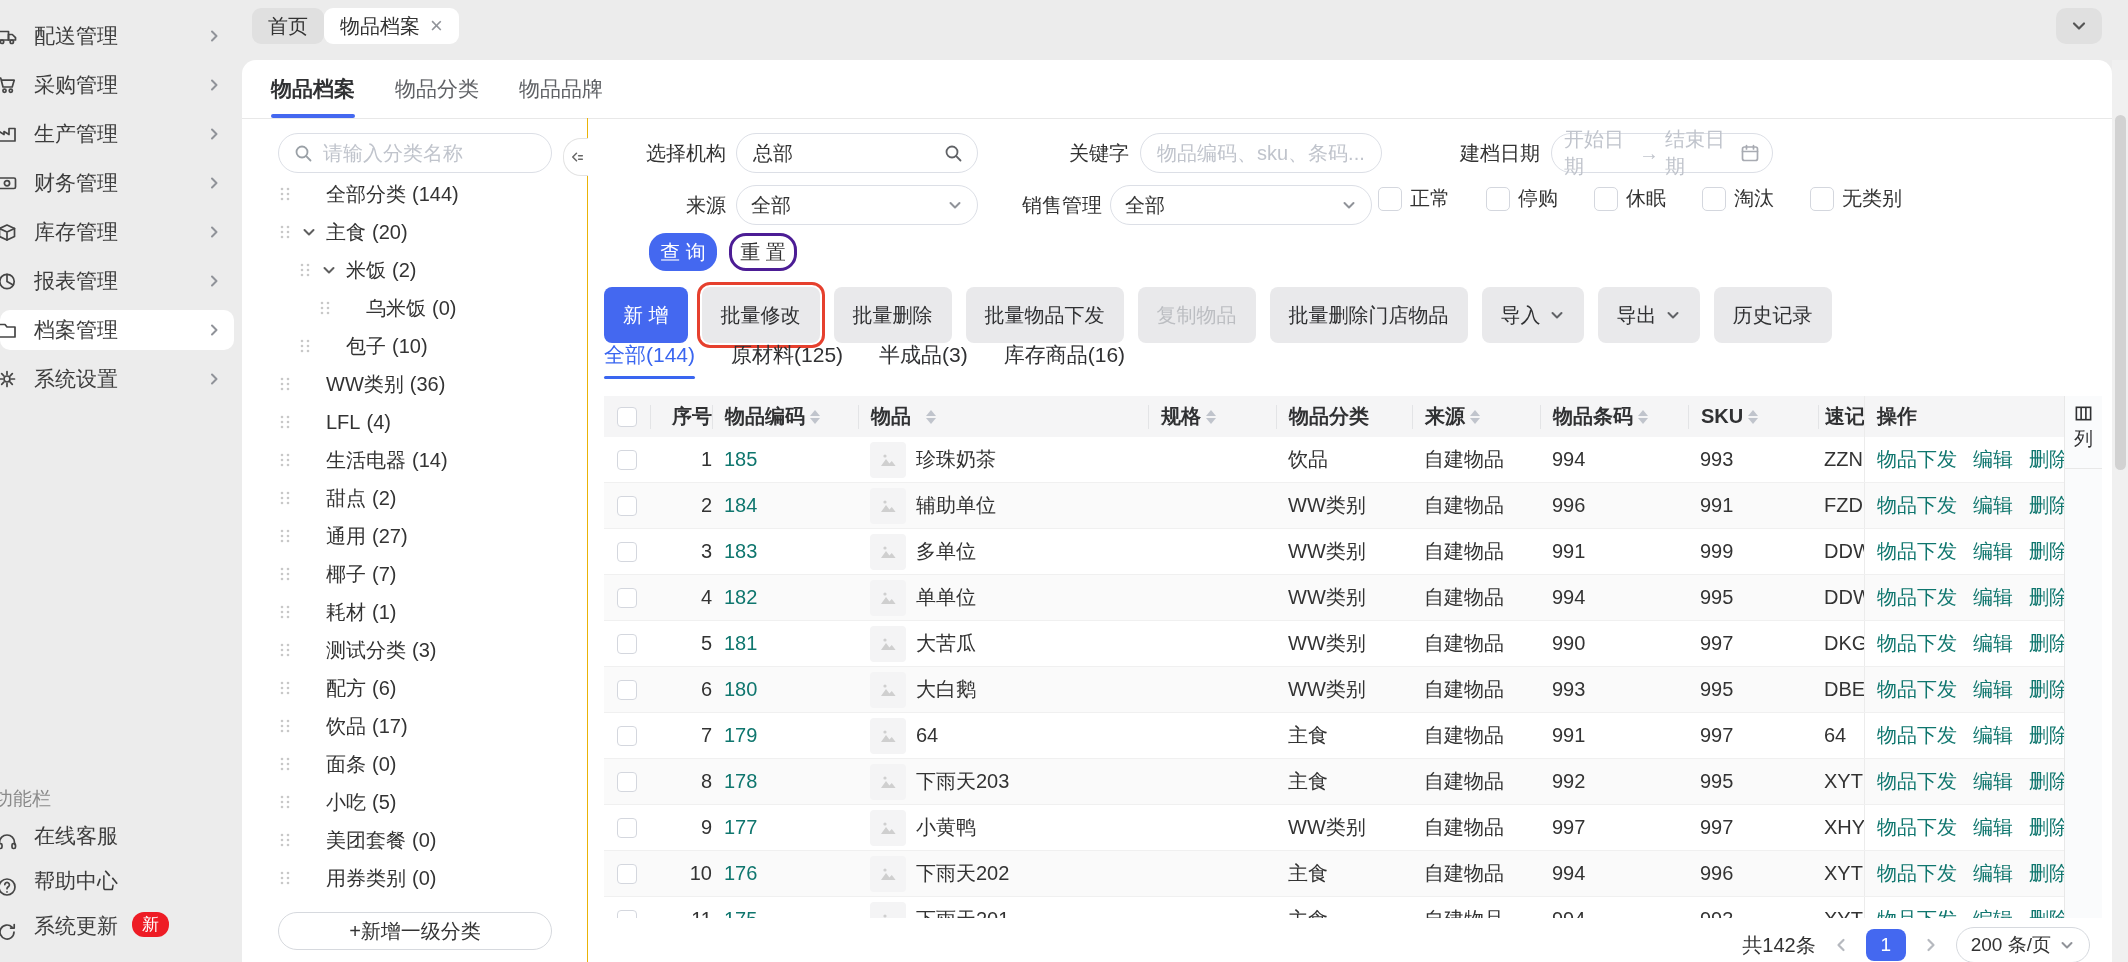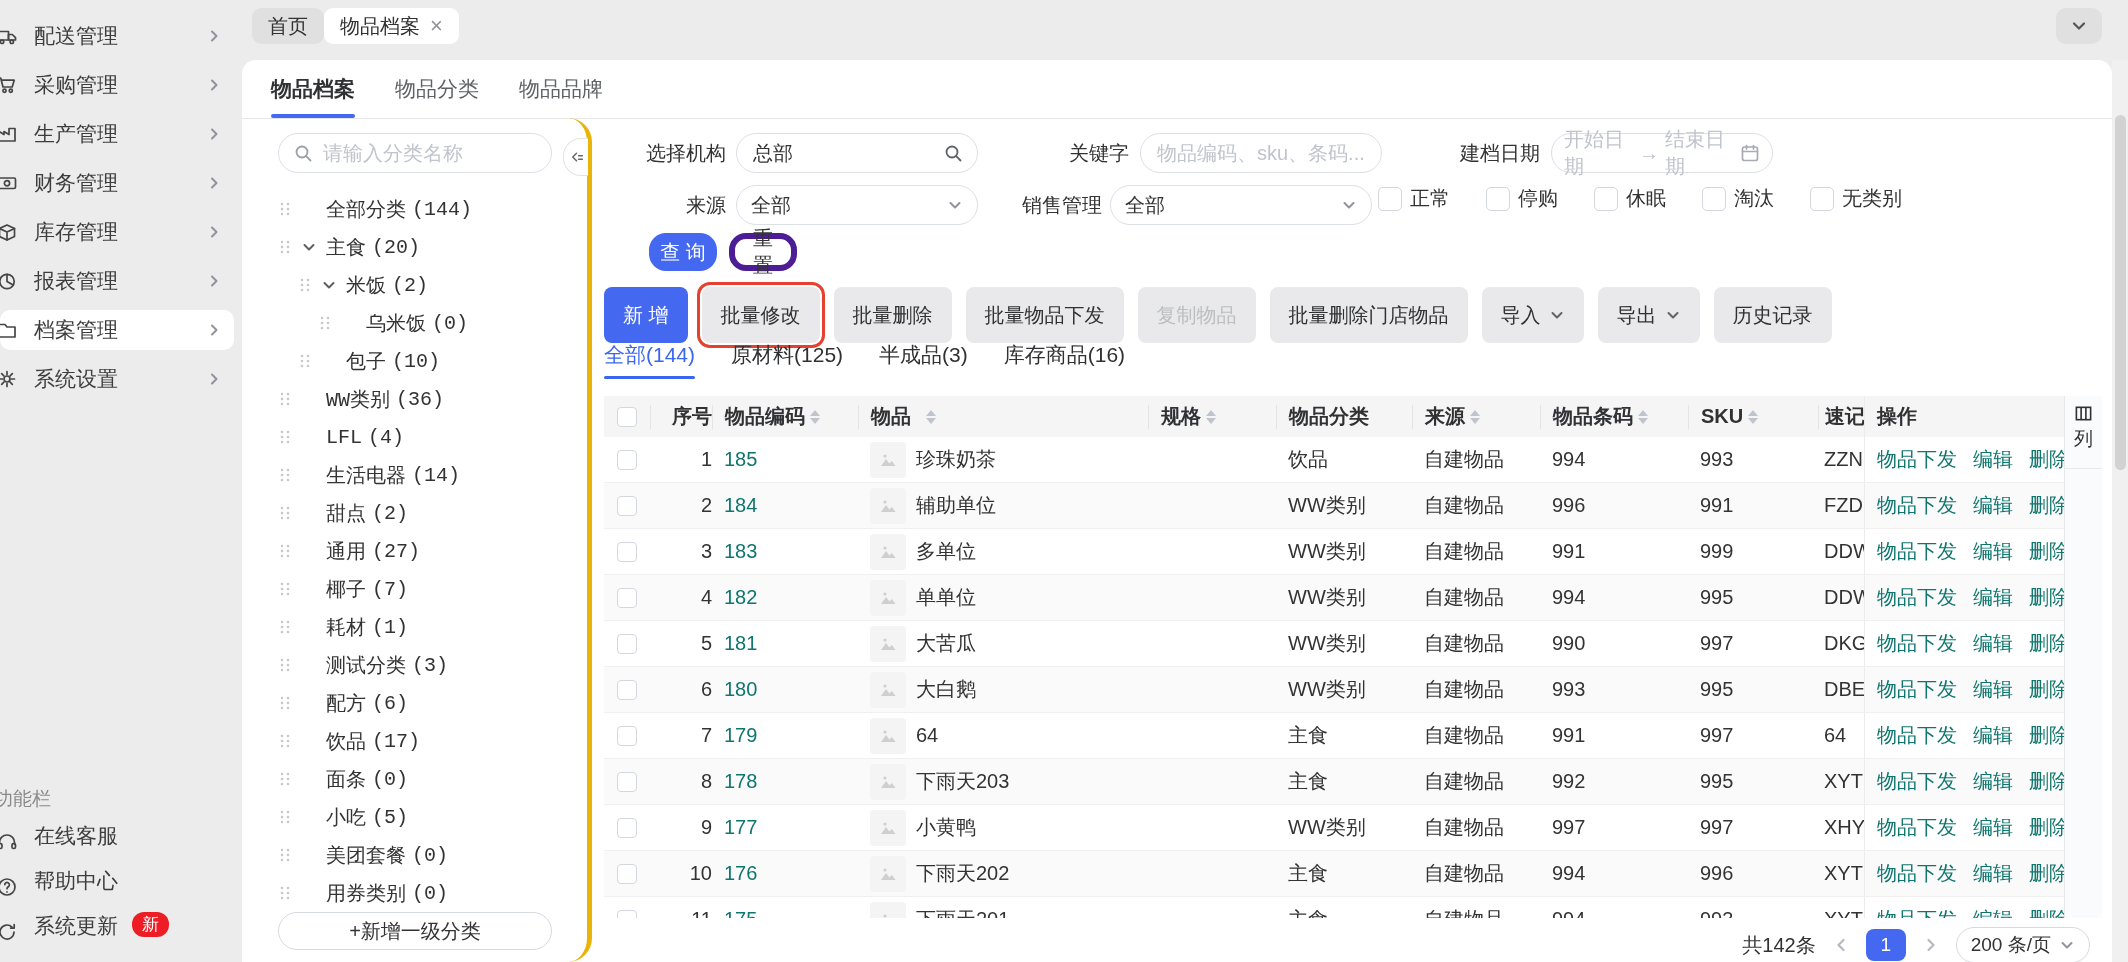--- a/index.html
+++ b/index.html
@@ -33,30 +33,30 @@
 
   
   .card{position:absolute;left:242px;top:60px;width:1870px;height:902px;background:#fff;border-radius:14px 14px 0 0;}
   .page-tabs{position:absolute;left:0;top:0;right:0;height:58px;border-bottom:1px solid #e8e8e8;
              display:flex;align-items:center;padding-left:29px;gap:40px;}
   .ptab{position:relative;height:58px;display:flex;align-items:center;color:#606266;font-size:21px;cursor:pointer;}
   .ptab.active{color:#303133;font-weight:bold;}
   .ptab.active::after{content:"";position:absolute;left:0;right:0;bottom:0;height:4px;background:#4468f0;border-radius:3px;}
 
   
-  .tree-panel{position:absolute;left:0;top:58px;bottom:0;width:345px;border-right:5px solid #eab308;border-radius:24px;}
+  .tree-panel{position:absolute;left:0;top:58px;bottom:0;width:345px;border-right:1px solid #eab308;}
   .tree-search{position:absolute;left:36px;top:15px;width:274px;height:40px;border:1px solid #dcdfe6;border-radius:20px;
                display:flex;align-items:center;padding:0 14px;gap:8px;box-sizing:border-box;background:#fff;}
   .tree-search input{border:none;outline:none;flex:1;font-size:20px;font-family:inherit;color:#333;min-width:0;background:transparent;}
   .tree-search input::placeholder{color:#c0c4cc;}
   .mag svg{width:20px;height:20px;stroke:#9aa0a6;fill:none;stroke-width:1.8;stroke-linecap:round;}
   .tree-collapse{position:absolute;right:-1px;top:20px;width:24px;height:36px;background:#fff;border:1px solid #e3e3e3;border-right:none;
                  border-radius:18px 0 0 18px;display:flex;align-items:center;justify-content:center;cursor:pointer;}
   .tree-collapse svg{width:15px;height:15px;stroke:#666;fill:none;stroke-width:1.8;stroke-linecap:round;stroke-linejoin:round;}
-  .tree-list{position:absolute;left:0;top:72px;right:1px;height:722px;overflow:hidden;font-family:Liberation Mono, monospace;}
+  .tree-list{position:absolute;left:0;top:57px;right:1px;height:722px;overflow:hidden;}
   .tree-item{height:38px;display:flex;align-items:center;gap:6px;cursor:pointer;}
   .tree-item.lv0{padding-left:36px;} .tree-item.lv1{padding-left:56px;} .tree-item.lv2{padding-left:76px;}
   .handle svg{width:14px;height:18px;}
   .chev-slot{width:22px;display:flex;justify-content:center;}
   .chev-slot svg{width:16px;height:16px;stroke:#5f5f5f;fill:none;stroke-width:2;stroke-linecap:round;stroke-linejoin:round;}
   .t-label,.t-count{color:#333;font-size:20px;white-space:nowrap;}
   .tree-add{position:absolute;left:36px;top:794px;width:274px;height:38px;border:1px solid #d6d9de;border-radius:19px;
             display:flex;align-items:center;justify-content:center;color:#333;font-size:20px;background:#fff;cursor:pointer;box-sizing:border-box;}
 
   
@@ -68,21 +68,21 @@
   .fbox .val{flex:1;color:#333;}
   .sel-chev svg{width:16px;height:16px;stroke:#909399;fill:none;stroke-width:2;stroke-linecap:round;stroke-linejoin:round;}
   .date-txt{color:#c0c4cc;}
   .cal svg{width:20px;height:20px;stroke:#a8abb2;fill:none;stroke-width:1.7;stroke-linecap:round;}
   .ckgroup{position:absolute;left:1136px;top:125px;height:40px;display:flex;align-items:flex-start;gap:36px;}
   .ck{display:flex;align-items:center;gap:8px;cursor:pointer;}
   .cbx{width:24px;height:24px;border:1px solid #d4d7de;border-radius:5px;background:#fff;box-sizing:border-box;}
 
   .btn{border:none;border-radius:17px;font-size:20px;font-family:inherit;cursor:pointer;display:flex;align-items:center;justify-content:center;gap:8px;}
   .q-btn{position:absolute;left:407px;top:173px;width:68px;height:38px;background:#4468f0;color:#fff;}
-  .r-btn{position:absolute;left:487px;top:173px;width:68px;height:38px;background:#fff;border:6px solid #4c1d95;color:#333;box-sizing:border-box;}
+  .r-btn{position:absolute;left:487px;top:173px;width:68px;height:38px;background:#fff;border:3px solid #4c1d95;color:#333;box-sizing:border-box;}
 
   
   .toolbar{position:absolute;left:362px;top:227px;height:39px;display:flex;gap:14px;}
   .tb-btn{height:56px;padding:0 19px;background:#e9e9eb;color:#303133;border:none;border-radius:8px;font-size:20px;font-family:inherit;
           display:flex;align-items:center;gap:8px;cursor:pointer;}
   .tb-btn.primary{background:#4468f0;color:#fff;}
   .tb-btn.highlight{outline:3px solid #e6402e;outline-offset:2px;}
   .tb-btn.disabled{color:#bcbec2;cursor:default;}
   .tb-btn svg{width:16px;height:16px;stroke:#606266;fill:none;stroke-width:2;stroke-linecap:round;stroke-linejoin:round;}
 

